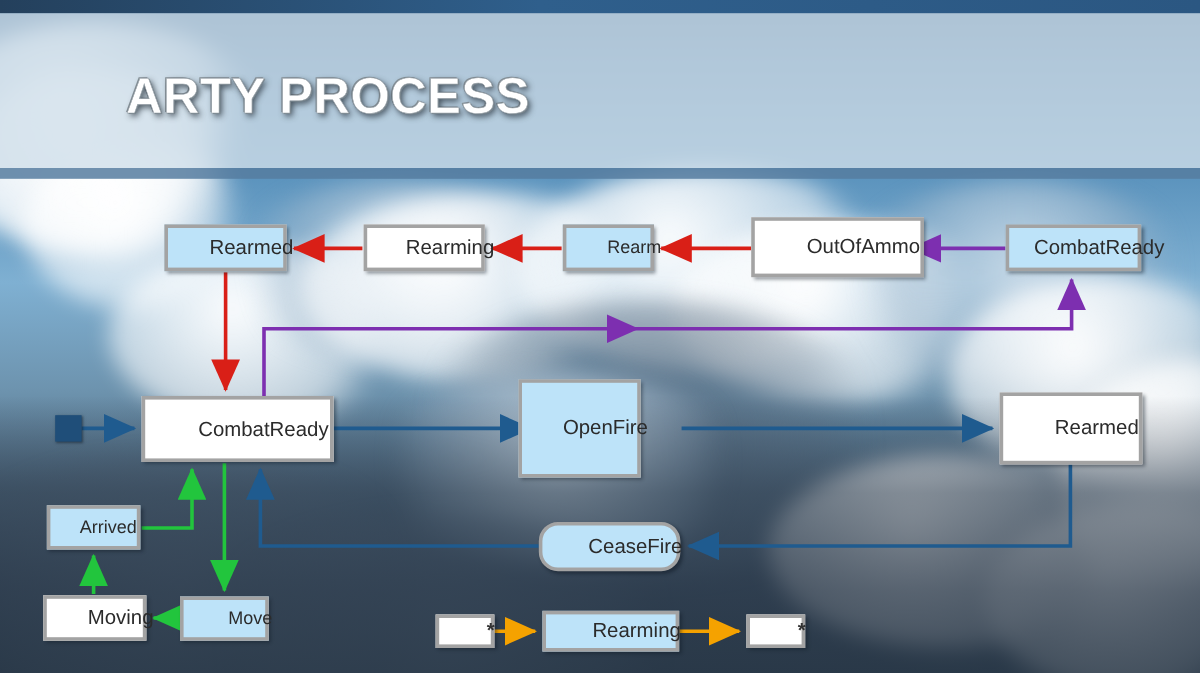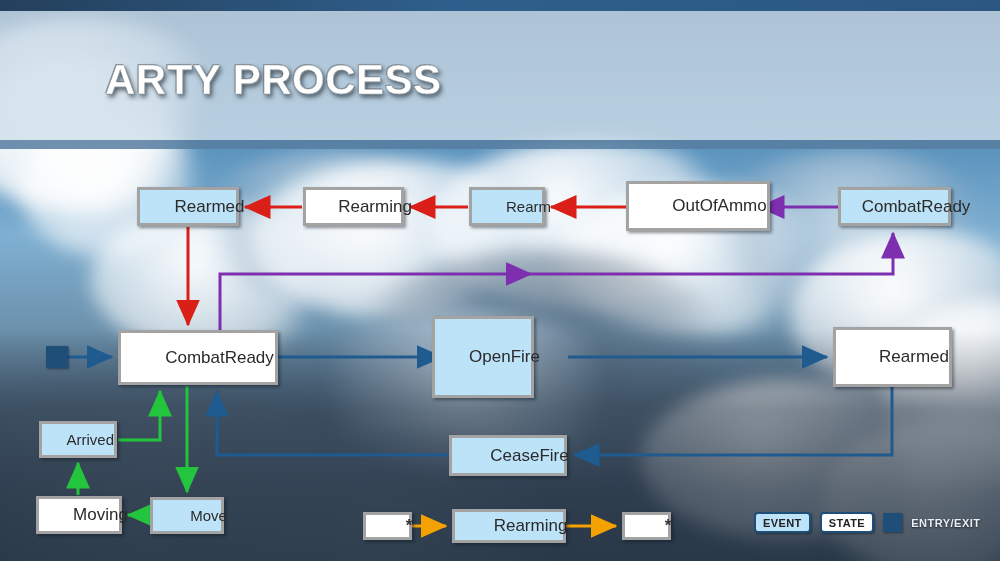--- a/index.html
+++ b/index.html
@@ -170,21 +170,21 @@
       </div>
       <div class="node state" style="left: 118px; top: 330px; width: 160px; height: 55px;">
         <span>CombatReady</span>
       </div>
       <div class="node event" style="left: 432px; top: 316px; width: 102px; height: 82px;">
         <span>OpenFire</span>
       </div>
       <div class="node state" style="left: 833px; top: 327px; width: 119px; height: 60px;">
         <span>Rearmed</span>
       </div>
-      <div class="node event" style="left: 449px; top: 435px; width: 118px; height: 41px;">
+      <div class="node event" style="left: 449px; top: 435px; width: 118px; height: 41px; border-radius: 16px;">
         <span>CeaseFire</span>
       </div>
       <div class="node event small" style="left: 39px; top: 421px; width: 78px; height: 37px; justify-content: flex-end;">
         <span>Arrived</span>
       </div>
       <div class="node state" style="left: 36px; top: 496px; width: 86px; height: 38px;">
         <span>Moving</span>
       </div>
       <div class="node event small" style="left: 150px; top: 497px; width: 74px; height: 37px;">
         <span>Move</span>
@@ -193,24 +193,14 @@
         <span>*</span>
       </div>
       <div class="node event" style="left: 452px; top: 509px; width: 114px; height: 34px;">
         <span>Rearming</span>
       </div>
       <div class="node state star" style="left: 622px; top: 512px; width: 28px; height: 28px;">
         <span>*</span>
       </div>
     </div>
 
-  <div class="lg" style="left:754px;top:512px;display:flex;align-items:center;gap:9px;">
-    <div class="lg-box lg-event">
-      <span>EVENT</span>
-    </div>
-    <div class="lg-box lg-state">
-      <span>STATE</span>
-    </div>
-    <div class="lg-sq"></div>
-    <div class="lg-txt">ENTRY/EXIT</div>
-  </div>
 
 </div>
 
 </body></html>

